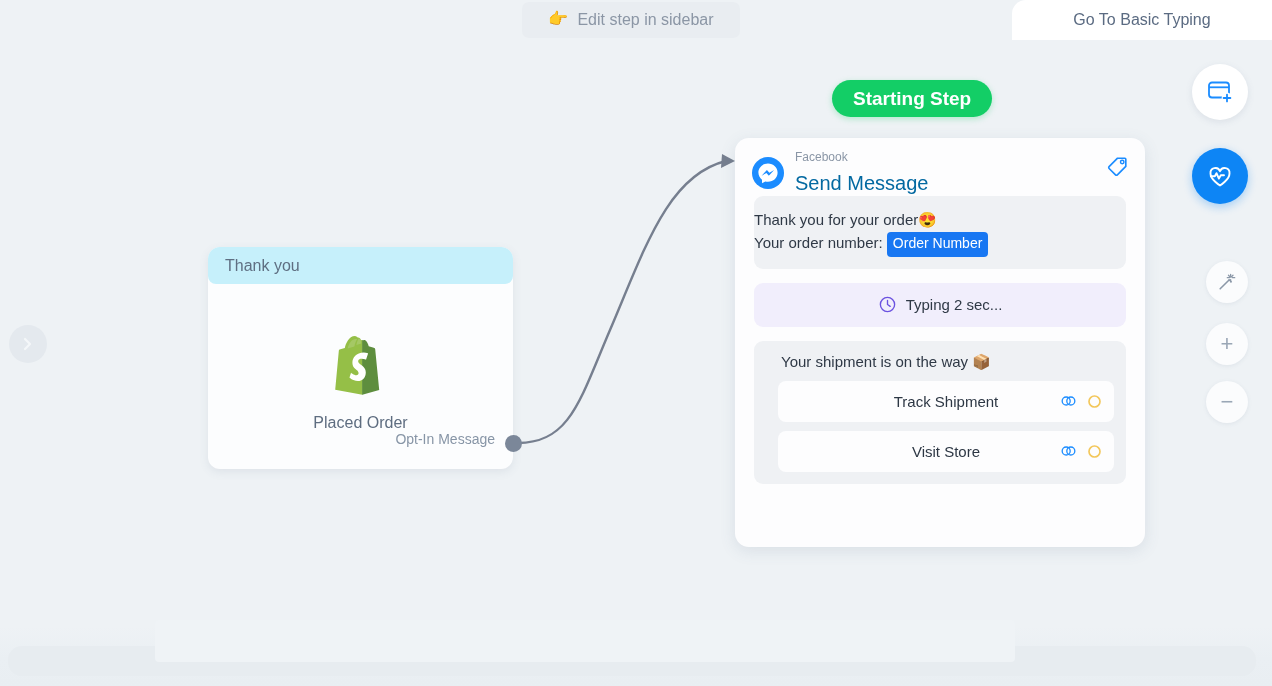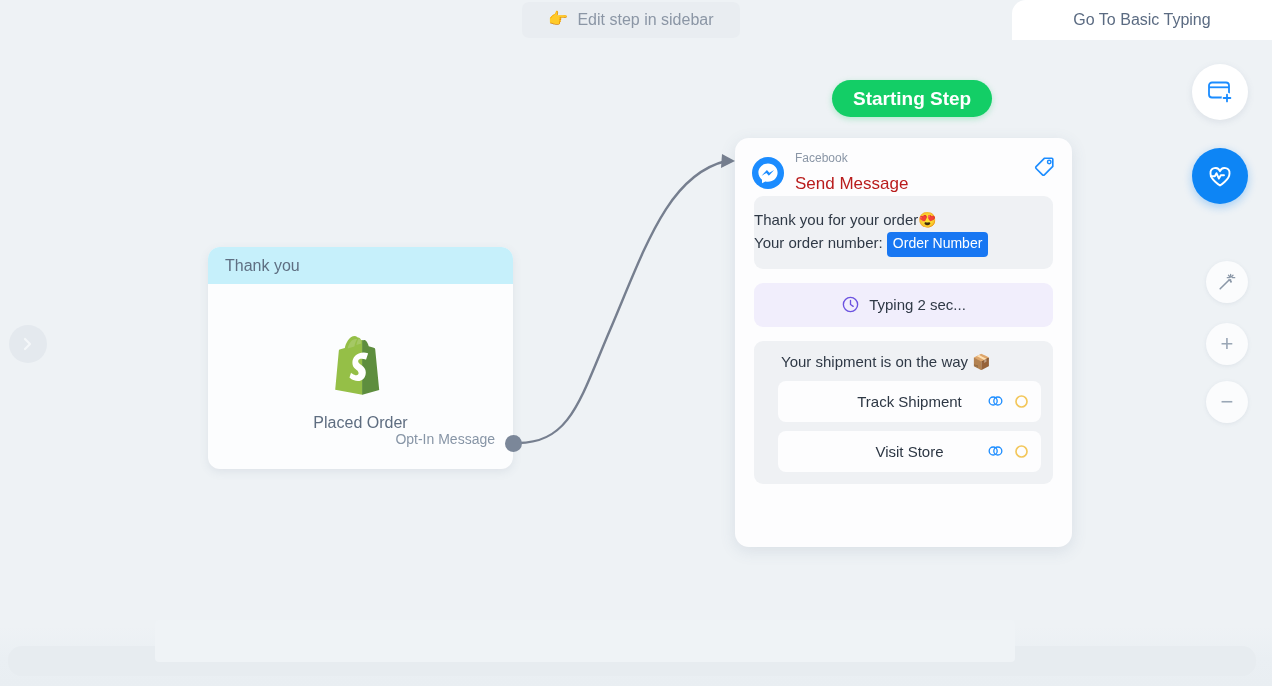--- a/index.html
+++ b/index.html
@@ -46,21 +46,21 @@
   
   .trigger-node {
     position: absolute; left: 208px; top: 247px; width: 305px; height: 222px;
     background: #fcfdfe; border-radius: 12px;
     box-shadow: 0 3px 10px rgba(80,100,130,.10);
     overflow: hidden;
   }
   .trigger-head {
     height: 37px; background: #c6f0fb;
     display: flex; align-items: center; padding-left: 17px;
-    color: #5f6f82; font-size: 16px;
+    color: #5f6f82; font-size: 16px; border-radius: 8px;
   }
   .trigger-body { position: relative; height: 185px; }
   .shopify-logo {
     position: absolute; left: 50%; top: 52px; transform: translateX(-50%);
     width: 56px; height: 62px;
   }
   .trigger-app-name {
     position: absolute; left: 0; right: 0; top: 130px; text-align: center;
     color: #5e6d80; font-size: 16px;
   }
@@ -82,30 +82,30 @@
     position: absolute; left: 832px; top: 80px;
     height: 37px; padding: 0 21px; border-radius: 19px;
     background: #13ce66; color: #fff;
     font-size: 19px; font-weight: bold;
     display: flex; align-items: center; justify-content: center;
     box-shadow: 0 2px 6px rgba(19,206,102,.28);
   }
 
   
   .msg-card {
-    position: absolute; left: 735px; top: 138px; width: 337px; height: 409px;
+    position: absolute; left: 735px; top: 138px; width: 410px; height: 409px;
     background: #fdfdfe; border-radius: 14px;
     box-shadow: 0 4px 16px rgba(80,100,130,.13);
     z-index: 5;
   }
   .msg-head { position: relative; height: 58px; padding: 12px 16px 0 17px; display: flex; align-items: center; gap: 11px; }
   .fb-icon { width: 32px; height: 32px; flex: 0 0 32px; }
   .head-text { display: flex; flex-direction: column; line-height: 1.15; }
   .head-channel { font-size: 12px; color: #8a96a6; }
-  .head-title { font-size: 17px; color: #b91c1c; margin-top: 8px; }
+  .head-title { font-size: 20px; color: #0369a1; margin-top: 8px; }
   .tag-icon { position: absolute; right: 16px; top: 17px; width: 22px; height: 22px; }
 
   .blk { margin: 0 19px 14px 19px; border-radius: 9px; }
   .blk-text {
     background: #eff1f4; padding: 12px 0;
     font-size: 15px; color: #2f3946; line-height: 1.55;
   }
   .var-chip {
     display: inline-block; background: #1877f2; color: #fff;
     border-radius: 4px; padding: 1px 6px 2px 6px; font-size: 14px;

